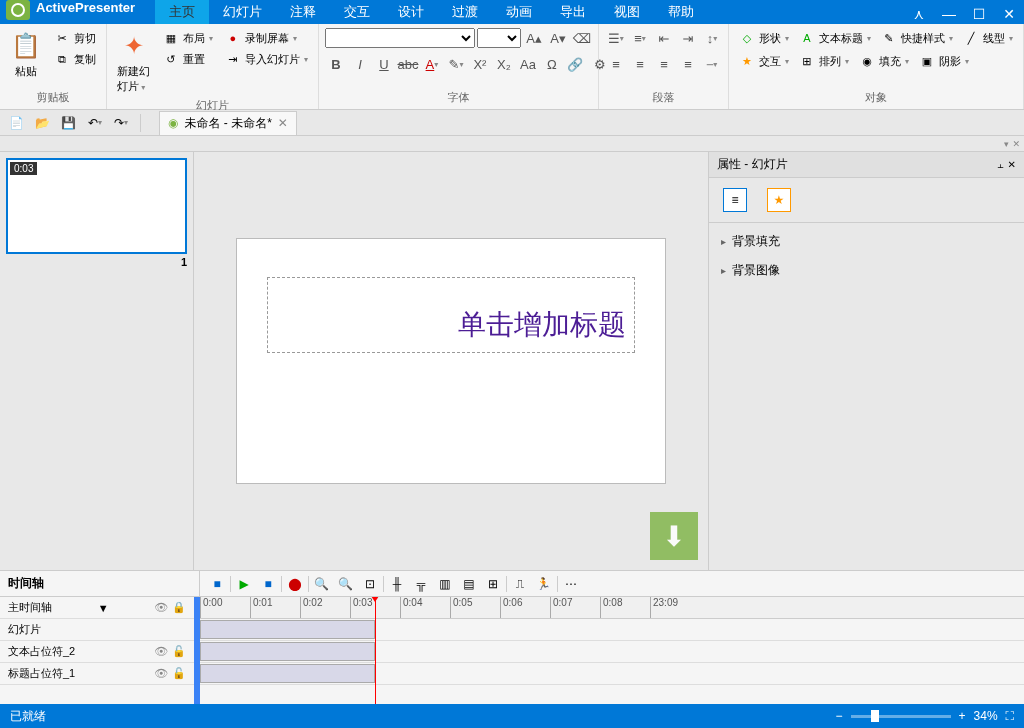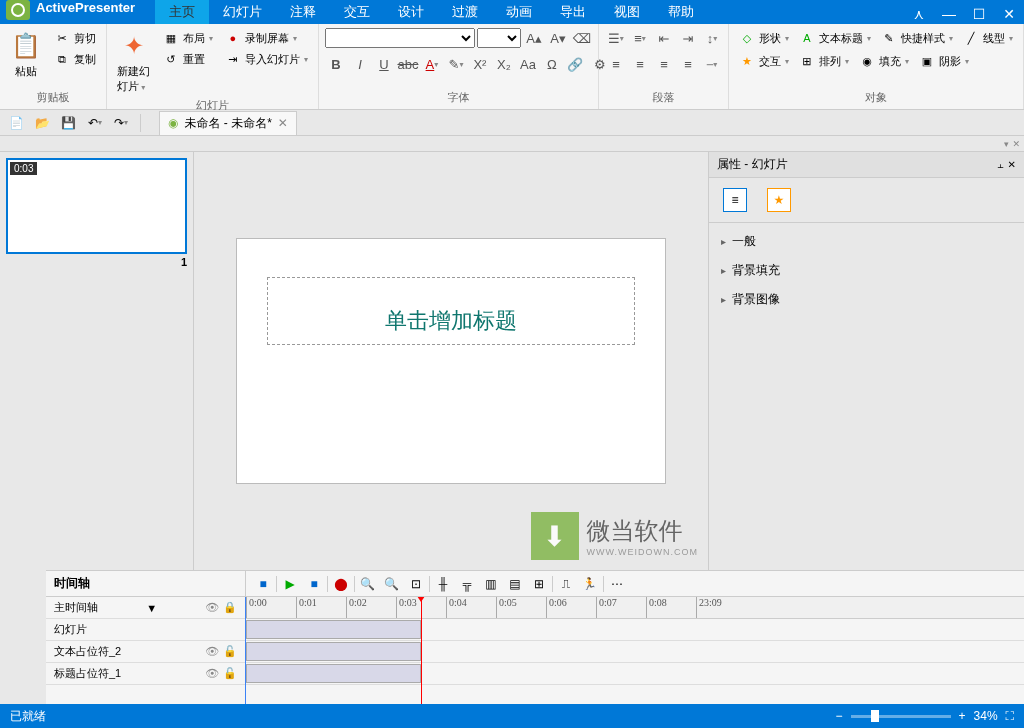--- a/index.html
+++ b/index.html
@@ -29,43 +29,43 @@
 .qat-btn { width: 22px; height: 20px; display: flex; align-items: center; justify-content: center; cursor: pointer; }
 .doc-tab { margin-left: 10px; background: #f8f8f8; border: 1px solid #ccc; border-bottom: none; padding: 3px 8px; display: flex; align-items: center; gap: 6px; font-size: 12px; }
 .doc-tab .close { cursor: pointer; color: #888; }
 .main-area { flex: 1; display: flex; min-height: 0; }
 .slide-panel { width: 194px; background: #e8e8e8; border-right: 1px solid #ccc; padding: 6px; }
 .slide-thumb { border: 2px solid #0078d7; background: white; height: 96px; position: relative; }
 .slide-time { position: absolute; top: 2px; left: 2px; background: #333; color: white; font-size: 10px; padding: 1px 4px; }
 .slide-num { text-align: right; font-size: 11px; font-weight: bold; margin-top: 2px; }
 .canvas-area { flex: 1; background: #e8e8e8; display: flex; align-items: center; justify-content: center; position: relative; }
 .slide-canvas { width: 430px; height: 246px; background: white; border: 1px solid #bbb; padding: 38px 30px 30px; }
-.title-ph { border: 1px dashed #999; text-align: center; padding: 28px 8px 8px; font-size: 22px; color: #0f766e; margin-bottom: 2px; }
+.title-ph { border: 1px dashed #999; text-align: right; padding: 28px 8px 8px; font-size: 28px; color: #4c1d95; margin-bottom: 2px; }
 .subtitle-ph { border: 1px dashed #999; text-align: center; padding: 4px 8px 28px; font-size: 10px; color: #555; }
 .props-panel { width: 316px; background: #e8e8e8; border-left: 1px solid #ccc; display: flex; flex-direction: column; }
 .props-header { background: #e0e0e0; padding: 4px 8px; font-size: 12px; display: flex; align-items: center; border-bottom: 1px solid #ccc; }
 .props-header .ctrls { margin-left: auto; display: flex; gap: 4px; font-size: 10px; cursor: pointer; }
 .props-tabs { display: flex; gap: 20px; padding: 10px 14px; border-bottom: 1px solid #ccc; }
 .props-tab-ico { width: 24px; height: 24px; border: 1px solid #0078d7; display: flex; align-items: center; justify-content: center; cursor: pointer; background: white; }
 .props-tab-ico.star { border-color: #f90; color: #f90; }
 .props-list { padding: 4px 0; }
 .props-item { padding: 6px 12px; cursor: pointer; font-size: 12px; display: flex; align-items: center; gap: 6px; }
 .props-item::before { content: "▸"; font-size: 10px; color: #666; }
-.timeline { height: 134px; background: #f5f5f5; border-top: 1px solid #ccc; display: flex; flex-direction: column; margin-left: 46px; }
+.timeline { height: 134px; background: #f5f5f5; border-top: 1px solid #ccc; display: flex; flex-direction: column; }
 .tl-header { display: flex; align-items: center; border-bottom: 1px solid #ccc; height: 26px; }
 .tl-title { width: 200px; padding: 0 8px; font-size: 12px; font-weight: bold; border-right: 1px solid #ccc; height: 100%; display: flex; align-items: center; }
 .tl-toolbar { flex: 1; display: flex; align-items: center; gap: 2px; padding: 0 6px; }
 .tl-btn { width: 22px; height: 20px; display: flex; align-items: center; justify-content: center; cursor: pointer; }
 .tl-body { flex: 1; display: flex; }
-.tl-tracks { width: 200px; border-right: 1px solid #3b82f6; }
+.tl-tracks { width: 200px; border-right: 6px solid #3b82f6; }
 .tl-track { height: 22px; border-bottom: 1px solid #ddd; display: flex; align-items: center; padding: 0 8px; font-size: 11px; gap: 6px; }
 .tl-track .track-ico { margin-left: auto; display: flex; gap: 4px; color: #888; font-size: 11px; }
 .tl-ruler-area { flex: 1; overflow: hidden; }
 .tl-ruler { height: 22px; border-bottom: 1px solid #ccc; display: flex; font-size: 10px; color: #555; position: relative; background: #f0f0f0; }
-.tl-tick { width: 50px; border-left: 1px solid #aaa; padding-left: 2px; flex-shrink: 0; font-family: Liberation Serif, serif; }
+.tl-tick { width: 50px; border-left: 1px solid #aaa; padding-left: 2px; flex-shrink: 0; }
 .tl-content-row { height: 22px; border-bottom: 1px solid #ddd; position: relative; }
 .tl-clip { position: absolute; top: 1px; bottom: 1px; background: #d8d8e8; border: 1px solid #aaa; }
 .playhead { position: absolute; top: 0; bottom: 0; left: 175px; width: 1px; background: red; }
 .playhead::before { content: ""; position: absolute; top: -1px; left: -4px; border: 4px solid transparent; border-top: 6px solid red; }
 .statusbar { height: 24px; background: #0078d7; color: white; display: flex; align-items: center; padding: 0 10px; font-size: 12px; }
 .status-right { margin-left: auto; display: flex; align-items: center; gap: 8px; }
 .zoom-slider { width: 100px; height: 3px; background: rgba(255,255,255,0.4); position: relative; }
 .zoom-thumb { position: absolute; width: 8px; height: 12px; background: white; top: -5px; left: 20px; }
 .watermark { position: absolute; right: 10px; bottom: 10px; display: flex; align-items: center; gap: 8px; opacity: 0.8; pointer-events: none; }
 .wm-icon { width: 48px; height: 48px; background: #7cb342; display: flex; align-items: center; justify-content: center; color: white; font-size: 28px; }
@@ -276,41 +276,36 @@
     </div>
     <div class="slide-num">1</div>
   </div>
 
   <div class="canvas-area">
     <div class="slide-canvas">
       <div class="title-ph">单击增加标题</div>
     </div>
     <div class="watermark">
       <div class="wm-icon">⬇</div>
-      <div>
-        <div class="wm-text">微当软件</div>
-        <div class="wm-sub">WWW.WEIDOWN.COM</div>
-      </div>
     </div>
   </div>
 
   <div class="props-panel">
     <div class="props-header">
       <span>属性  -  幻灯片</span>
       <div class="ctrls">
           <span>⫠</span>
           <span>✕</span>
         </div>
     </div>
     <div class="props-tabs">
       <div class="props-tab-ico">≡</div>
       <div class="props-tab-ico star">★</div>
     </div>
     <div class="props-list">
-      <div class="props-item">一般</div>
       <div class="props-item">背景填充</div>
       <div class="props-item">背景图像</div>
     </div>
   </div>
 </div>
 
 <div class="timeline">
   <div class="tl-header">
     <div class="tl-title">时间轴</div>
     <div class="tl-toolbar">

